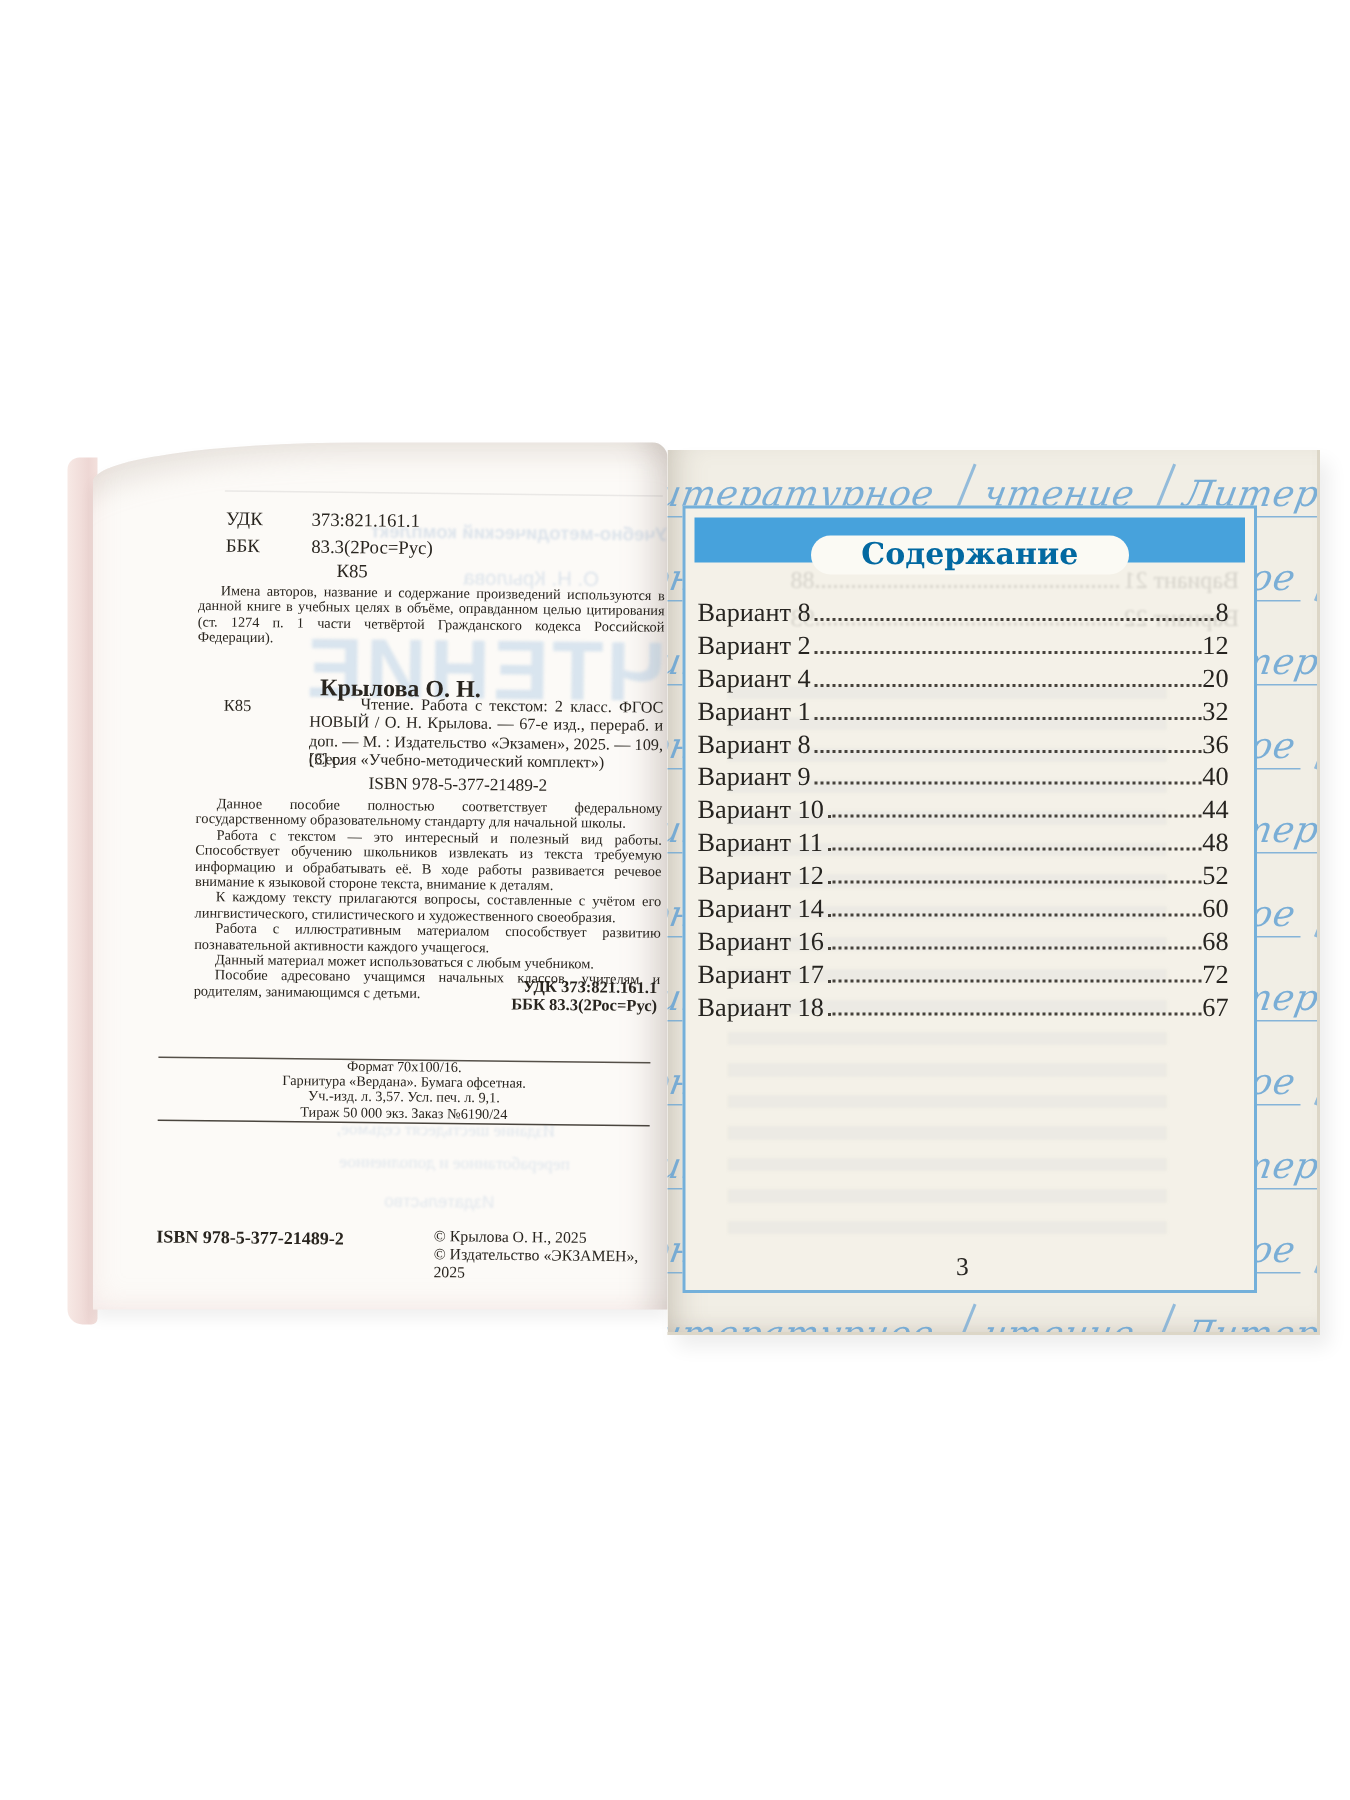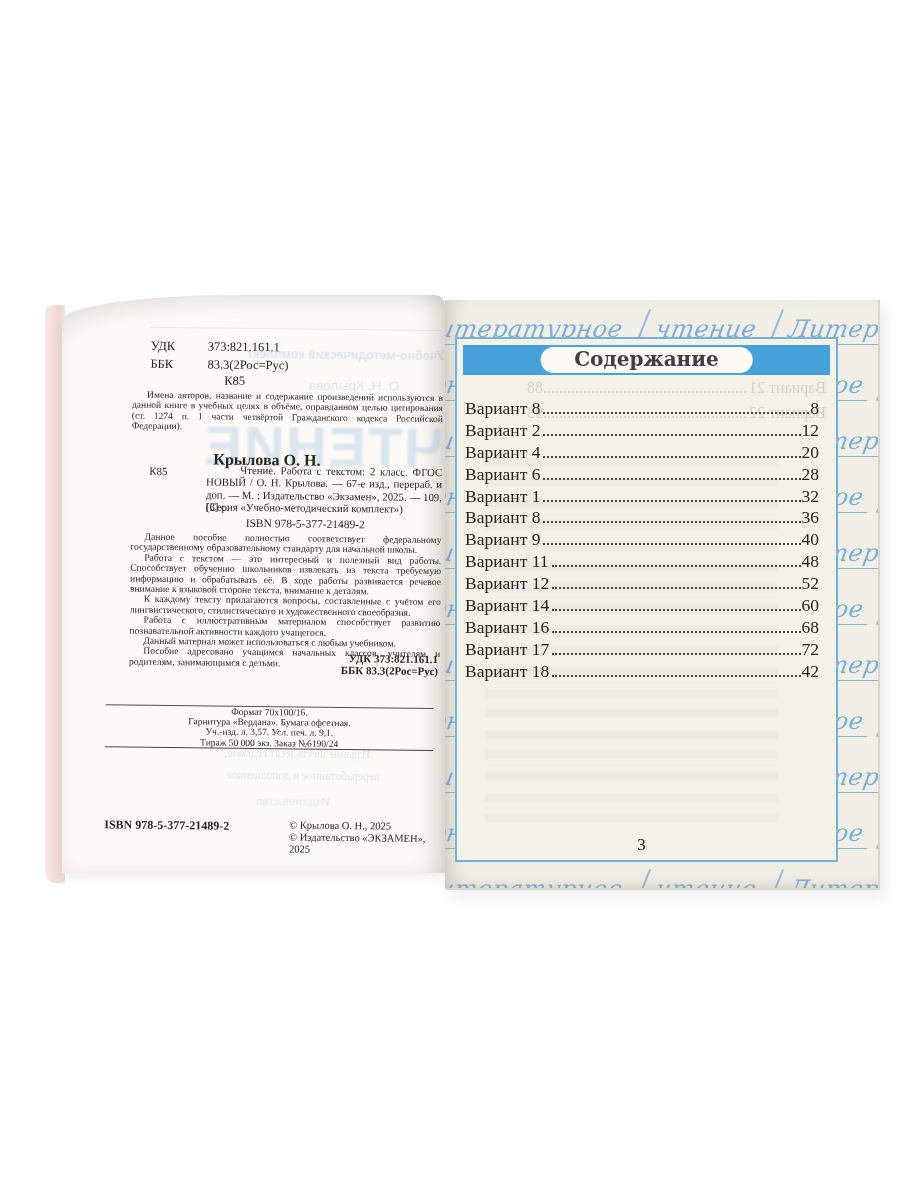--- a/index.html
+++ b/index.html
@@ -67,23 +67,23 @@
            font-size:24px;letter-spacing:.5px;opacity:.85;}
   .pat-word{display:inline-block;border-bottom:1.4px solid rgba(102,163,212,.9);
             padding:0 3px 1px 3px;margin-right:14px;}
   .pat-word i{display:inline-block;transform:skewX(-10deg);font-style:italic;}
   .pat-slash{display:inline-block;width:2px;height:38px;background:rgba(102,163,212,.8);
              transform:rotate(22deg);margin:0 9px -9px 2px;}
 
   .frame{position:absolute;left:10px;top:37px;width:379px;height:521px;
          background:#f4f1e8;border:2px solid #74b0da;}
   .banner{position:absolute;left:6px;right:6px;top:6px;height:30px;background:#47a2dc;}
-  .pill{position:absolute;left:50%;top:2px;transform:translateX(-50%);height:26px;line-height:25px;
+  .pill{position:absolute;left:50%;top:12px;transform:translateX(-50%);height:26px;line-height:25px;
         background:#fbfaf4;border-radius:13px;padding:0 34px;white-space:nowrap;
-        font-family:"DejaVu Serif",serif;font-weight:bold;font-size:20px;color:#404040;}
+        font-family:"DejaVu Serif",serif;font-weight:bold;font-size:20px;color:#0369a1;}
 
   .ghost-smudge{position:absolute;left:28px;right:58px;top:118px;height:368px;
      background:repeating-linear-gradient(180deg,rgba(110,130,155,.055) 0 9px,transparent 9px 21px);
      filter:blur(1.2px);}
   .ghost-toc{position:absolute;top:40px;left:70px;right:10px;opacity:.15;
      transform:scaleX(-1);filter:blur(.6px);}
   .ghost-toc .toc-row{height:25px;font-size:16px;}
 
   .toc{position:absolute;left:8px;right:17px;top:59px;}
   .toc-row{display:flex;align-items:baseline;height:21.9px;font-size:17.5px;color:#262420;}
@@ -211,40 +211,40 @@
             <span class="toc-label">Вариант 2</span>
             <span class="toc-leader"></span>
             <span class="toc-page">12</span>
           </div>
           <div class="toc-row">
             <span class="toc-label">Вариант 4</span>
             <span class="toc-leader"></span>
             <span class="toc-page">20</span>
           </div>
           <div class="toc-row">
-            <span class="toc-label">Вариант 6</span>
-            <span class="toc-leader"></span>
-            <span class="toc-page">28</span>
-          </div>
-          <div class="toc-row">
             <span class="toc-label">Вариант 1</span>
             <span class="toc-leader"></span>
             <span class="toc-page">32</span>
           </div>
           <div class="toc-row">
             <span class="toc-label">Вариант 8</span>
             <span class="toc-leader"></span>
             <span class="toc-page">36</span>
           </div>
           <div class="toc-row">
             <span class="toc-label">Вариант 9</span>
             <span class="toc-leader"></span>
             <span class="toc-page">40</span>
           </div>
           <div class="toc-row">
+            <span class="toc-label">Вариант 10</span>
+            <span class="toc-leader"></span>
+            <span class="toc-page">44</span>
+          </div>
+          <div class="toc-row">
             <span class="toc-label">Вариант 11</span>
             <span class="toc-leader"></span>
             <span class="toc-page">48</span>
           </div>
           <div class="toc-row">
             <span class="toc-label">Вариант 12</span>
             <span class="toc-leader"></span>
             <span class="toc-page">52</span>
           </div>
           <div class="toc-row">
@@ -258,21 +258,21 @@
             <span class="toc-page">68</span>
           </div>
           <div class="toc-row">
             <span class="toc-label">Вариант 17</span>
             <span class="toc-leader"></span>
             <span class="toc-page">72</span>
           </div>
           <div class="toc-row">
             <span class="toc-label">Вариант 18</span>
             <span class="toc-leader"></span>
-            <span class="toc-page">42</span>
+            <span class="toc-page">67</span>
           </div>
         </div>
 
       <div class="folio">3</div>
     </div>
   </div>
 
 </div>
 
 </body></html>

